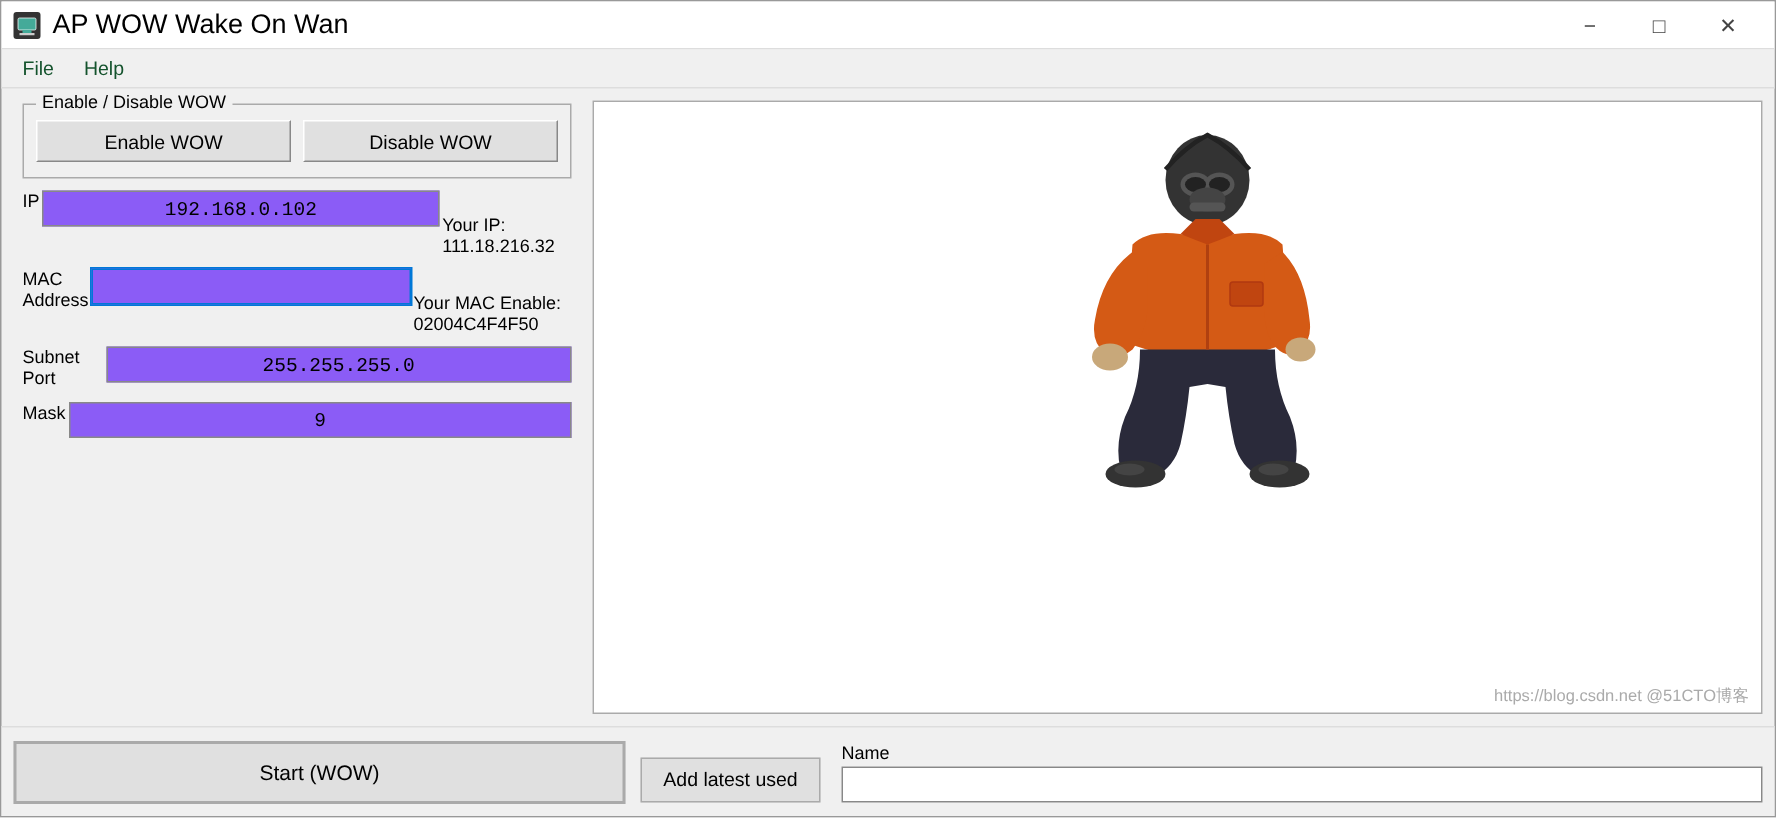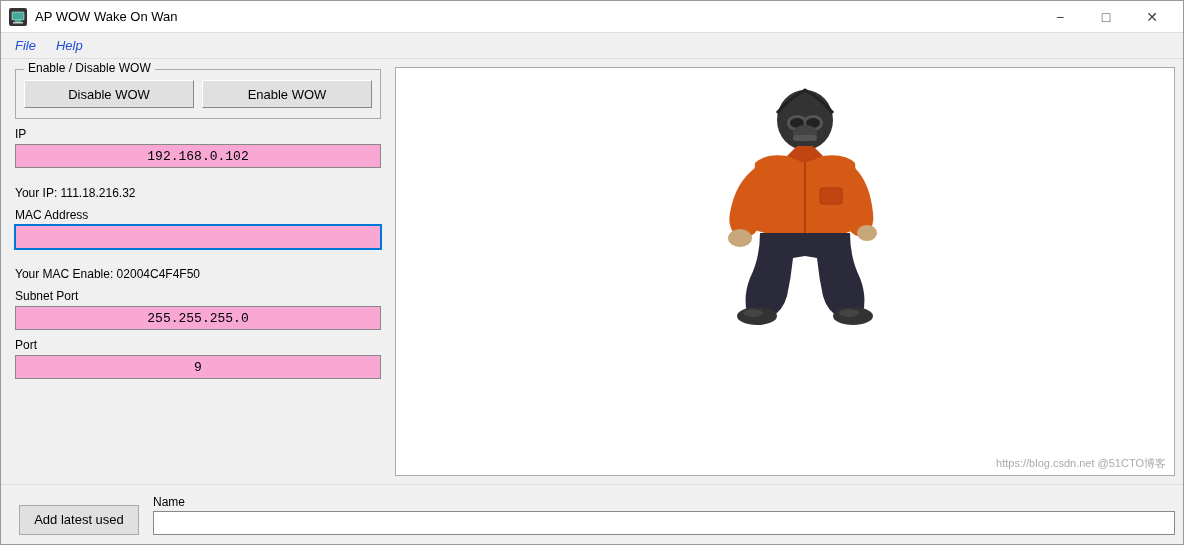--- a/index.html
+++ b/index.html
@@ -34,21 +34,21 @@
       margin-right: 8px;
       background: #333;
       border-radius: 2px;
       display: flex;
       align-items: center;
       justify-content: center;
       flex-shrink: 0;
     }
     .title-bar-title {
       flex: 1;
-      font-size: 13px;
+      font-size: 18px;
       color: #000;
     }
     .title-bar-controls {
       display: flex;
       gap: 0;
     }
     .title-bar-btn {
       width: 46px;
       height: 32px;
       border: none;
@@ -66,23 +66,22 @@
       height: 26px;
       display: flex;
       align-items: center;
       padding: 0 4px;
       border-bottom: 1px solid #ddd;
     }
     .menu-item {
       padding: 2px 10px;
       cursor: pointer;
       font-size: 13px;
-      color: #1d4ed8;
+      color: #14532d;
       border-radius: 2px;
-      font-style: italic;
     }
 
     .content {
       flex: 1;
       display: flex;
       flex-direction: row;
       overflow: hidden;
     }
 
     .left-panel {
@@ -122,33 +121,33 @@
       border: 1px solid #888;
       border-top-color: #fff;
       border-left-color: #fff;
       font-size: 13px;
       cursor: pointer;
       font-family: inherit;
     }
 
     .field-section {
       display: flex;
-      flex-direction: column;
+      flex-direction: row;
       gap: 2px;
     }
     .field-label {
       font-size: 12px;
       color: #000;
       margin-bottom: 1px;
     }
     .field-input {
       width: 100%;
       height: 24px;
       border: 1px solid #888;
-      background: #f9a8d4;
+      background: #8b5cf6;
       font-family: 'Courier New', monospace;
       font-size: 13px;
       text-align: center;
       padding: 0 4px;
       outline: none;
     }
     .field-input.mac-input {
       border-color: #0078d7;
       box-shadow: 0 0 0 1px #0078d7;
     }
@@ -274,22 +273,22 @@
     <span class="menu-item">Help</span>
   </div>
 
   <div class="content">
 
     <div class="left-panel">
 
       <div class="group-box">
         <span class="group-box-legend">Enable / Disable WOW</span>
         <div class="btn-row">
+          <button class="wow-btn">Enable WOW</button>
           <button class="wow-btn">Disable WOW</button>
-          <button class="wow-btn">Enable WOW</button>
         </div>
       </div>
 
       <div class="field-section">
         <span class="field-label">IP</span>
         <input class="field-input" type="text" value="192.168.0.102" style="">
         <span class="field-sub">Your IP: 111.18.216.32</span>
       </div>
 
       <div class="field-section">
@@ -297,21 +296,21 @@
         <input class="field-input mac-input" type="text" style="">
         <span class="field-sub">Your MAC Enable: 02004C4F4F50</span>
       </div>
 
       <div class="field-section">
         <span class="field-label">Subnet Port</span>
         <input class="field-input" type="text" value="255.255.255.0" style="">
       </div>
 
       <div class="field-section">
-        <span class="field-label">Port</span>
+        <span class="field-label">Mask</span>
         <input class="field-input" type="text" value="9" style="">
       </div>
     </div>
 
     <div class="right-panel">
       <div class="image-box">
 
         <svg class="figure-art" viewBox="0 0 220 300" xmlns="http://www.w3.org/2000/svg">
 
           <ellipse cx="130" cy="52" rx="28" ry="30" fill="#333"></ellipse>
@@ -349,20 +348,21 @@
           <line x1="130" y1="95" x2="130" y2="165" stroke="#b04010" stroke-width="2"></line>
 
           <rect x="145" y="120" width="22" height="16" rx="2" fill="#c04510" stroke="#b03810" stroke-width="1"></rect>
         </svg>
         <span class="watermark">https://blog.csdn.net @51CTO博客</span>
       </div>
     </div>
   </div>
 
   <div class="bottom-bar">
+    <button class="start-btn">Start (WOW)</button>
     <div class="bottom-right">
       <button class="add-latest-btn">Add latest used</button>
       <div class="name-field-group">
         <span class="name-label">Name</span>
         <input class="name-input" type="text" style="">
       </div>
     </div>
   </div>
 </div>
 

